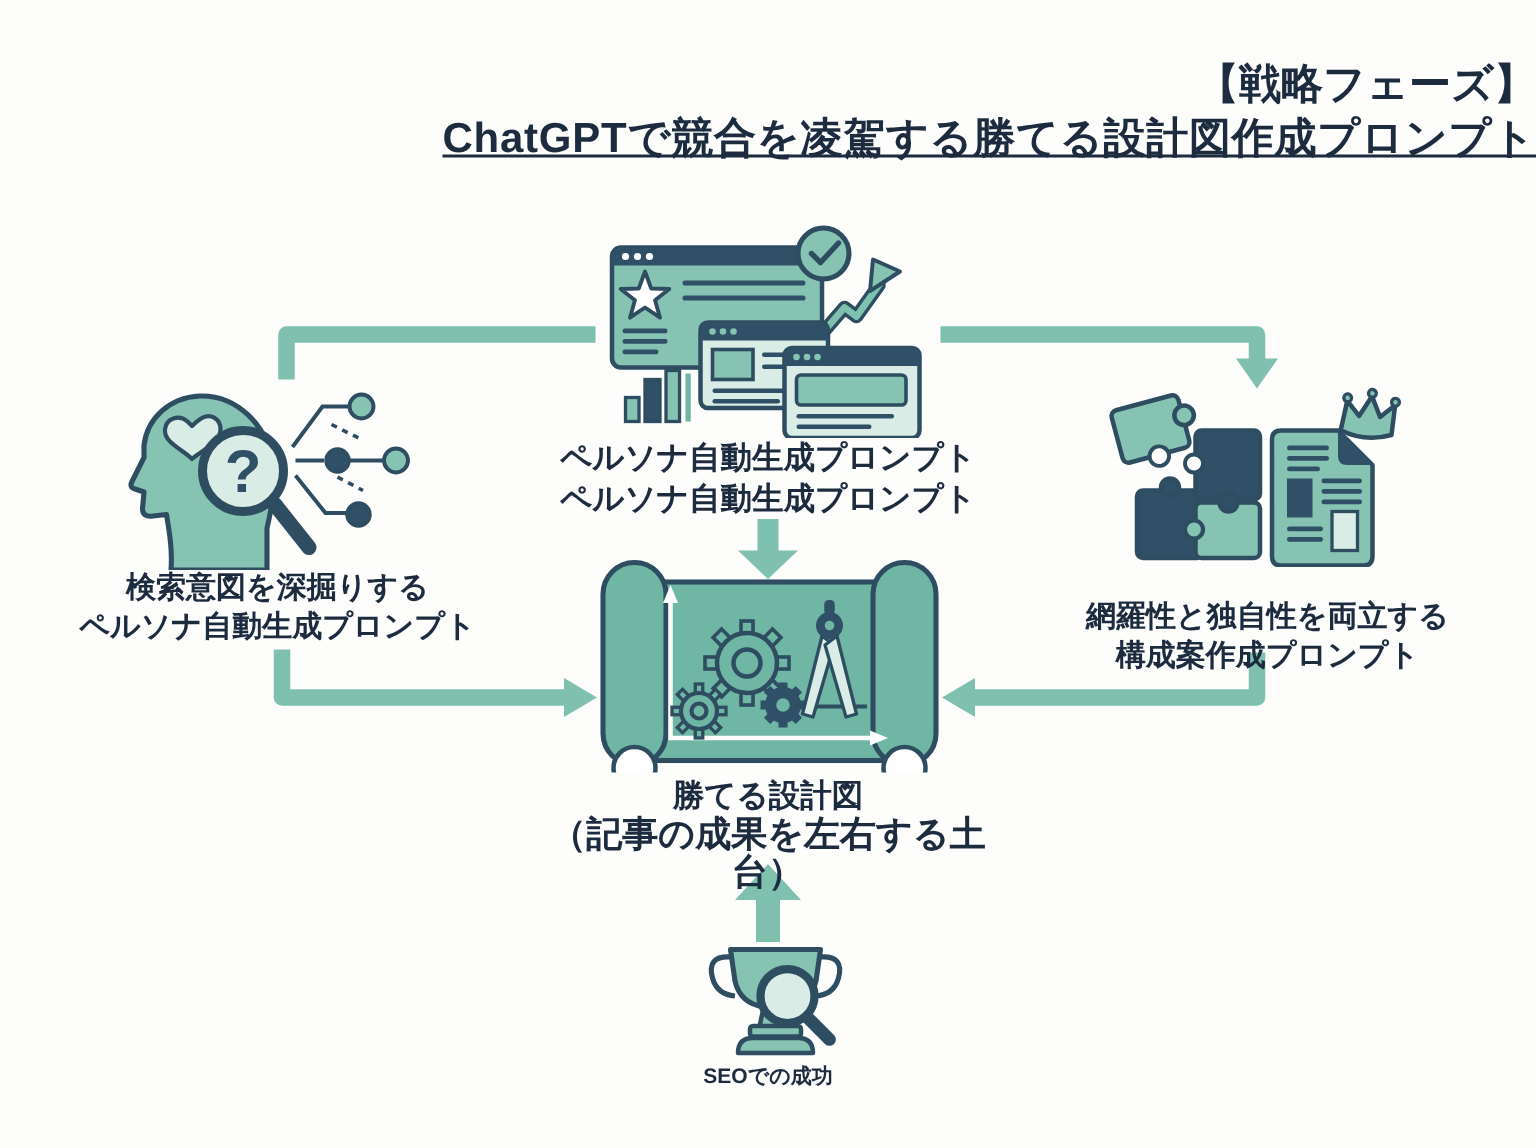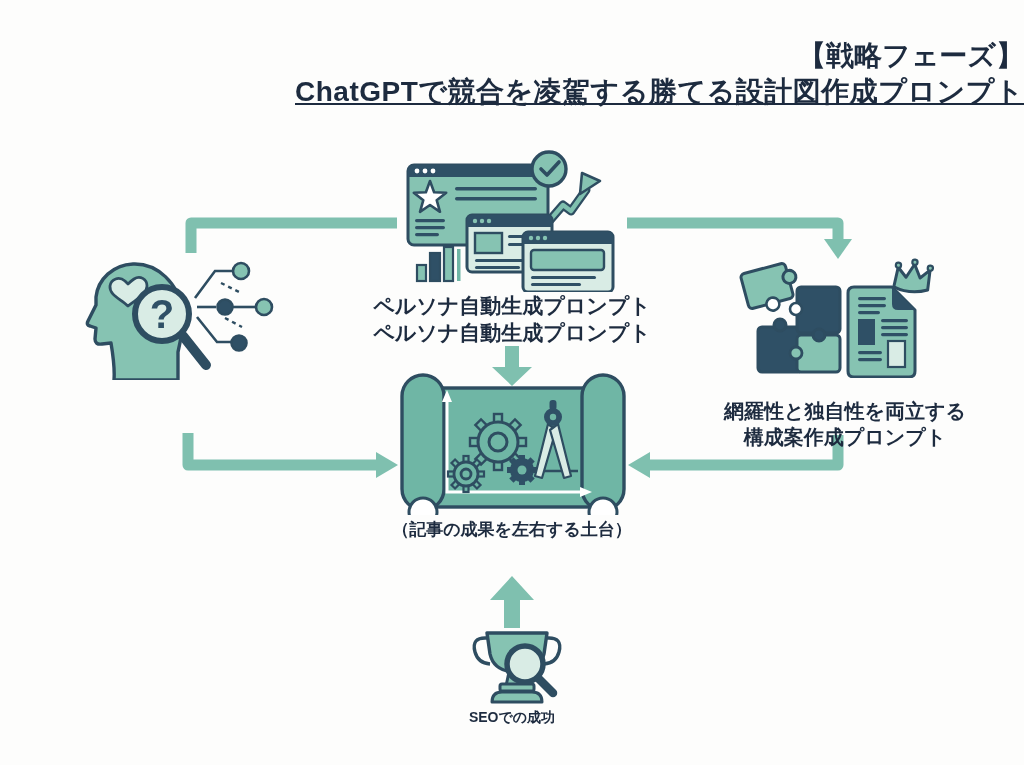--- a/index.html
+++ b/index.html
@@ -19,21 +19,21 @@
   .title .t2{font-size:28px;line-height:36px;letter-spacing:.5px;text-decoration:underline;}
   .node-label{position:absolute;text-align:center;font-weight:bold;color:var(--ink);}
   .node-label .l1{font-size:20px;line-height:26px;}
   .node-label .l2{font-size:20px;line-height:26px;}
   .lbl-analysis{left:322px;top:292px;width:380px;}
   .lbl-analysis .l1,.lbl-analysis .l2{font-size:21px;line-height:27px;}
   .lbl-persona{left:35px;top:379px;width:300px;}
   .lbl-outline{left:695px;top:398px;width:300px;}
   .lbl-blueprint{left:362px;top:517px;width:300px;}
   .lbl-blueprint .l1{font-size:21px;line-height:27px;}
-  .lbl-blueprint .l2{font-size:17px;line-height:25px;}
+  .lbl-blueprint .l2{font-size:24px;line-height:25px;}
   .lbl-seo{left:362px;top:703px;width:300px;}
   .lbl-seo .l1{font-size:14px;line-height:28px;}
   svg{position:absolute;display:block;}
   
   .fn{fill:var(--navy-fill);} .ft{fill:var(--teal);} .ftd{fill:var(--teal-deep);}
   .fp{fill:var(--pale);} .fw{fill:var(--white);}
   .sn{stroke:var(--navy);} .sw{stroke:var(--white);} .nf{fill:none;}
   .fa{fill:var(--arrow);} .sa{stroke:var(--arrow);}
 </style>
 </head>
@@ -230,24 +230,29 @@
     <rect class="ft sn" stroke-width="3" x="38" y="58" width="34" height="7" rx="2"></rect>
     <path class="ft sn" stroke-width="3" stroke-linejoin="round" d="M30,76 q0,-10 10,-10 h30 q10,0 10,10 Z"></path>
     <circle class="fp sn" stroke-width="5.5" cx="63" cy="38" r="18"></circle>
     <line class="sn" stroke-width="8.5" stroke-linecap="round" x1="77" y1="53" x2="91" y2="67"></line>
   </svg>
 
   <div class="node-label lbl-analysis">
     <div class="l1">ペルソナ自動生成プロンプト</div>
     <div class="l2">ペルソナ自動生成プロンプト</div>
   </div>
+  <div class="node-label lbl-persona">
+    <div class="l1">検索意図を深掘りする</div>
+    <div class="l2">ペルソナ自動生成プロンプト</div>
+  </div>
   <div class="node-label lbl-outline">
     <div class="l1">網羅性と独自性を両立する</div>
     <div class="l2">構成案作成プロンプト</div>
   </div>
   <div class="node-label lbl-blueprint">
+    <div class="l1">勝てる設計図</div>
     <div class="l2">（記事の成果を左右する土台）</div>
   </div>
   <div class="node-label lbl-seo">
     <div class="l1">SEOでの成功</div>
   </div>
 
 </div>
 
 </body></html>

